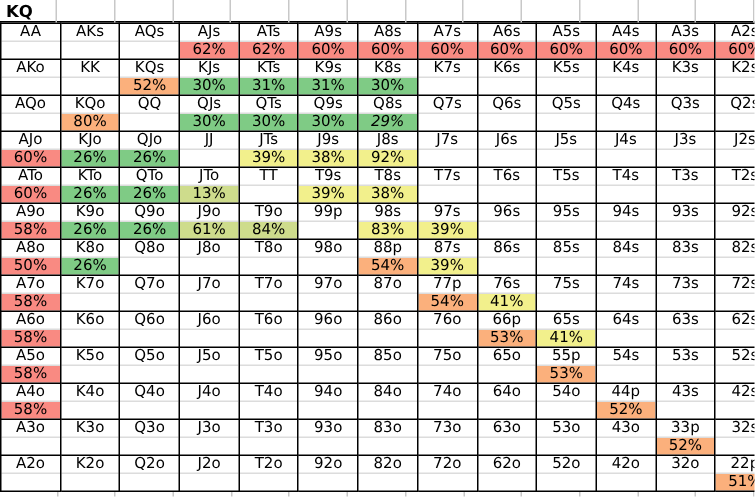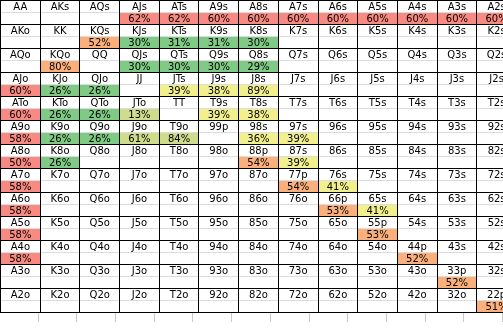--- a/index.html
+++ b/index.html
@@ -61,20 +61,37 @@
   }
   .filler div{
     flex:1 1 0;border-right:1px solid #c8c8c8;box-sizing:border-box;
   }
 </style>
 </head>
 <body>
 
 <div id="sheet">
 
+  <div class="hdr-strip">
+    <div class="hdr-cell first">KQ</div>
+    <div id="hdr-rest" style="display:flex;flex:1 1 0;">
+        <div class="hdr-cell rest"></div>
+        <div class="hdr-cell rest"></div>
+        <div class="hdr-cell rest"></div>
+        <div class="hdr-cell rest"></div>
+        <div class="hdr-cell rest"></div>
+        <div class="hdr-cell rest"></div>
+        <div class="hdr-cell rest"></div>
+        <div class="hdr-cell rest"></div>
+        <div class="hdr-cell rest"></div>
+        <div class="hdr-cell rest"></div>
+        <div class="hdr-cell rest"></div>
+        <div class="hdr-cell rest"></div>
+      </div>
+  </div>
 
   <div class="grid" id="grid">
       <div class="grid-row">
         <div class="cellwrap">
           <div class="lbl">AA</div>
           <div class="pct" style="background: rgb(255, 255, 255);"></div>
         </div>
         <div class="cellwrap">
           <div class="lbl">AKs</div>
           <div class="pct" style="background: rgb(255, 255, 255);"></div>
@@ -198,21 +215,21 @@
         <div class="cellwrap">
           <div class="lbl">QTs</div>
           <div class="pct" style="background: rgb(127, 203, 133);">30%</div>
         </div>
         <div class="cellwrap">
           <div class="lbl">Q9s</div>
           <div class="pct" style="background: rgb(127, 203, 133);">30%</div>
         </div>
         <div class="cellwrap">
           <div class="lbl">Q8s</div>
-          <div class="pct" style="background: rgb(127, 203, 133);">29%</div>
+          <div class="pct" style="background: rgb(127, 203, 133); font-style: italic;">29%</div>
         </div>
         <div class="cellwrap">
           <div class="lbl">Q7s</div>
           <div class="pct" style="background: rgb(255, 255, 255);"></div>
         </div>
         <div class="cellwrap">
           <div class="lbl">Q6s</div>
           <div class="pct" style="background: rgb(255, 255, 255);"></div>
         </div>
         <div class="cellwrap">
@@ -252,21 +269,21 @@
         <div class="cellwrap">
           <div class="lbl">JTs</div>
           <div class="pct" style="background: rgb(242, 240, 140);">39%</div>
         </div>
         <div class="cellwrap">
           <div class="lbl">J9s</div>
           <div class="pct" style="background: rgb(242, 240, 140);">38%</div>
         </div>
         <div class="cellwrap">
           <div class="lbl">J8s</div>
-          <div class="pct" style="background: rgb(242, 240, 140);">89%</div>
+          <div class="pct" style="background: rgb(242, 240, 140);">92%</div>
         </div>
         <div class="cellwrap">
           <div class="lbl">J7s</div>
           <div class="pct" style="background: rgb(255, 255, 255);"></div>
         </div>
         <div class="cellwrap">
           <div class="lbl">J6s</div>
           <div class="pct" style="background: rgb(255, 255, 255);"></div>
         </div>
         <div class="cellwrap">
@@ -360,21 +377,21 @@
         <div class="cellwrap">
           <div class="lbl">T9o</div>
           <div class="pct" style="background: rgb(206, 220, 140);">84%</div>
         </div>
         <div class="cellwrap">
           <div class="lbl">99p</div>
           <div class="pct" style="background: rgb(255, 255, 255);"></div>
         </div>
         <div class="cellwrap">
           <div class="lbl">98s</div>
-          <div class="pct" style="background: rgb(242, 240, 140);">36%</div>
+          <div class="pct" style="background: rgb(242, 240, 140);">83%</div>
         </div>
         <div class="cellwrap">
           <div class="lbl">97s</div>
           <div class="pct" style="background: rgb(242, 240, 140);">39%</div>
         </div>
         <div class="cellwrap">
           <div class="lbl">96s</div>
           <div class="pct" style="background: rgb(255, 255, 255);"></div>
         </div>
         <div class="cellwrap">

